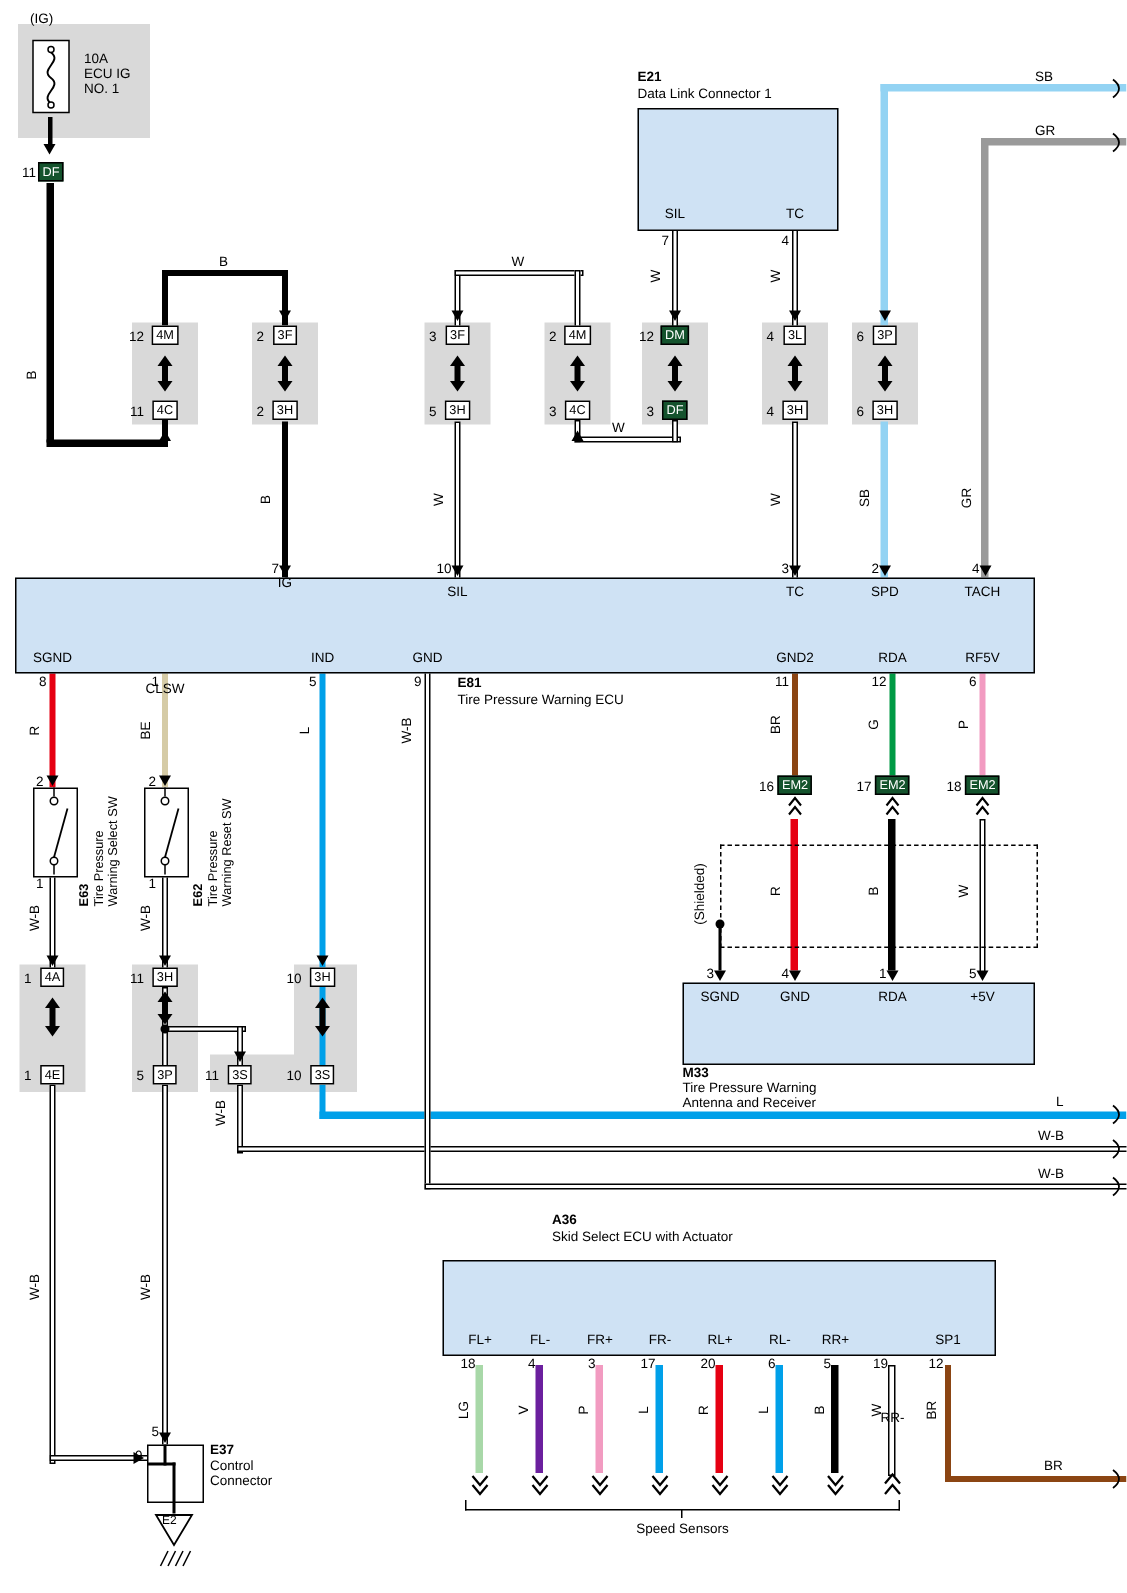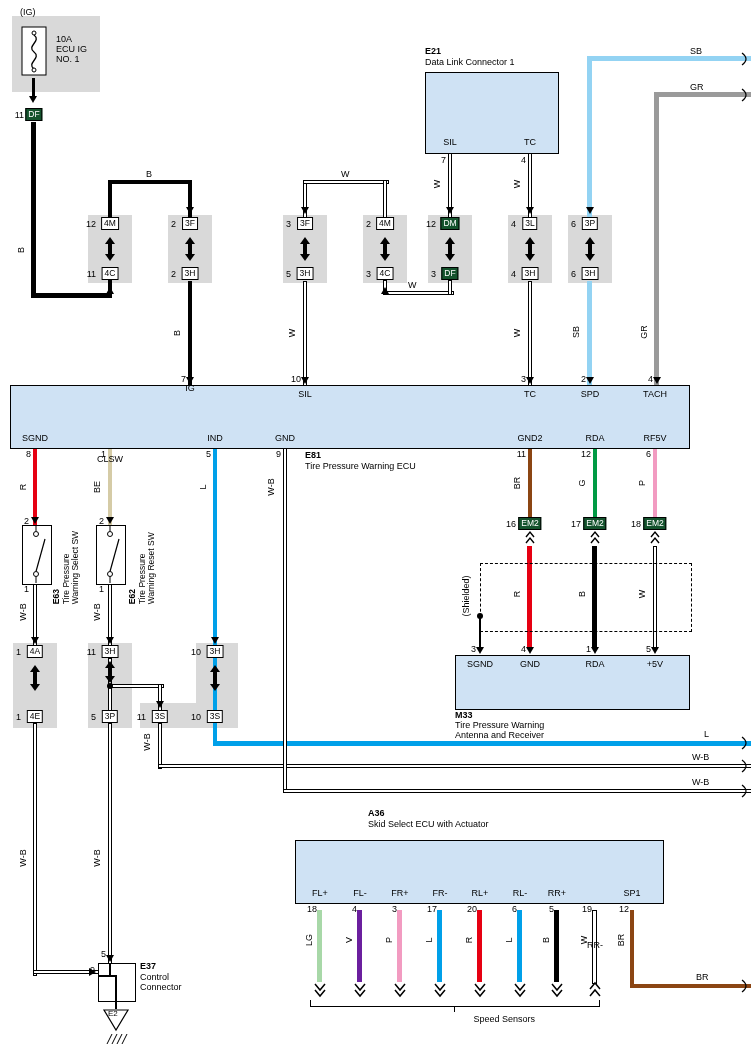--- a/index.html
+++ b/index.html
@@ -425,21 +425,21 @@
   <div class="vt" style="left:526px;top:935px">B</div>
   <div class="vt" style="left:564px;top:935px">W</div>
   <div class="vt" style="left:601px;top:935px">BR</div>
 
   <div class="t cnum" style="left:95px;top:965px">9</div>
   <div class="t cnum" style="left:106px;top:949px">5</div>
   <div class="t b" style="left:140px;top:961px">E37</div>
   <div class="t" style="left:140px;top:972px">Control</div>
   <div class="t" style="left:140px;top:982px">Connector</div>
   <div class="t" style="left:108px;top:1009px;font-size:8px">E2</div>
-  <div class="t" style="left:375px;top:1014px;width:160px;text-align:right">Speed Sensors</div>
+  <div class="t" style="left:375px;top:1014px;width:160px;text-align:center">Speed Sensors</div>
 
   <div class="t" style="left:690px;top:46px">SB</div>
   <div class="t" style="left:690px;top:82px">GR</div>
   <div class="t" style="left:146px;top:169px">B</div>
   <div class="t" style="left:341px;top:169px">W</div>
   <div class="t" style="left:408px;top:280px">W</div>
   <div class="t" style="left:704px;top:729px">L</div>
   <div class="t" style="left:692px;top:752px">W-B</div>
   <div class="t" style="left:692px;top:777px">W-B</div>
   <div class="t" style="left:696px;top:972px">BR</div>

